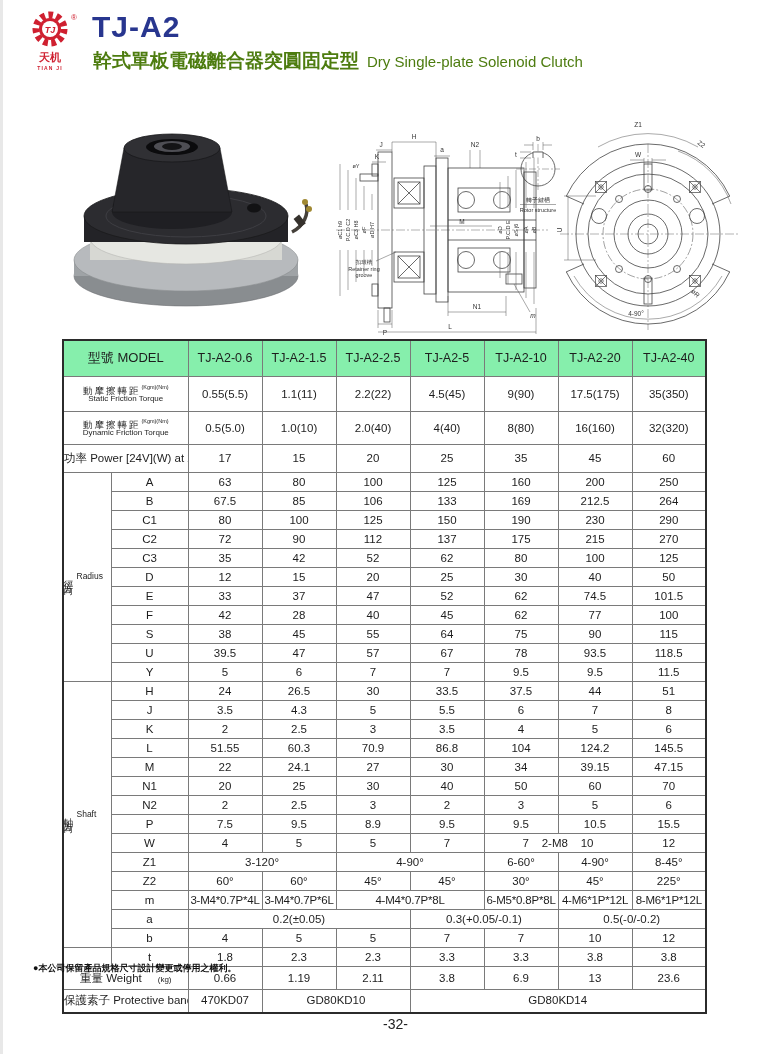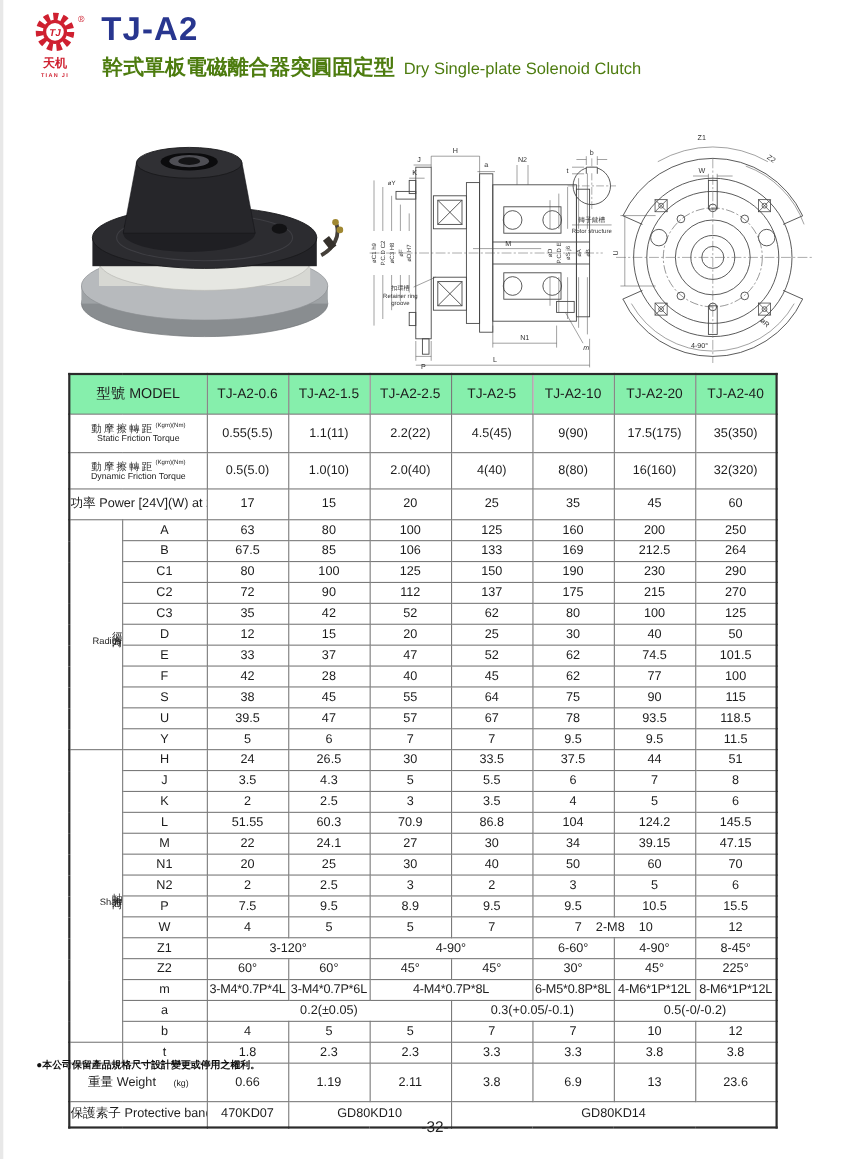--- a/index.html
+++ b/index.html
@@ -21,30 +21,30 @@
   .fig .t5{font-size:5.5px}
   .fig .t6{font-size:6px}
   
   table.spec{position:absolute;left:62px;top:339px;width:643px;border-collapse:collapse;
              table-layout:fixed;border:2px solid #2b2b2b;color:#1d1d1d}
   .spec td{border:1px solid #7a7a7a;text-align:center;font-size:11.5px;padding:0;
            white-space:nowrap;overflow:hidden;line-height:1.1}
   .thead td{background:#86efac;font-size:12.5px;height:35px}
   .thead td.model{font-size:13px}
   .r-tq{height:35px} .r-tq2{height:33px} .r-pw{height:28px}
-  .r-dim{height:19px} .r-wt{height:35px} .r-pb{height:23px}
+  .r-dim{height:19px} .r-wt{height:23px} .r-pb{height:23px}
   .tlbl{text-align:left;padding:1px 2px 0 5px}
   .tlbl .zh{font-size:9.5px;letter-spacing:2px}
   .tlbl .unit{font-size:5.5px;vertical-align:super;letter-spacing:0;margin-left:1px}
   .tlbl .en{display:block;font-size:8px;margin-top:-1px;letter-spacing:0}
   .plbl{text-align:left;font-size:9px;padding-left:5px}
   .wlbl{text-align:left;font-size:9.5px;padding-left:5px}
   .wlbl .unit{font-size:8px;margin-left:16px}
   .grp{vertical-align:middle}
-  .grpin{display:flex;flex-direction:column;align-items:flex-end;gap:3px}
+  .grpin{display:flex;flex-direction:row;align-items:flex-start;gap:3px}
   .grpin .vzh{writing-mode:vertical-rl;font-size:9.5px;letter-spacing:3px;line-height:1}
   .grpin .ven{font-size:8.5px}
   .rl{font-size:11px}
   .sm{font-size:8px;letter-spacing:-0.2px}
   .pb-val{font-size:12px}
   
   .foot-zh{position:absolute;left:33px;top:962px;font-size:9px;font-weight:bold;color:#111}
   .foot-en{position:absolute;left:40px;top:1018px;font-size:8.5px;color:#222}
   .pageno{position:absolute;left:383px;top:1016px;font-size:14px;color:#222}
 </style>

